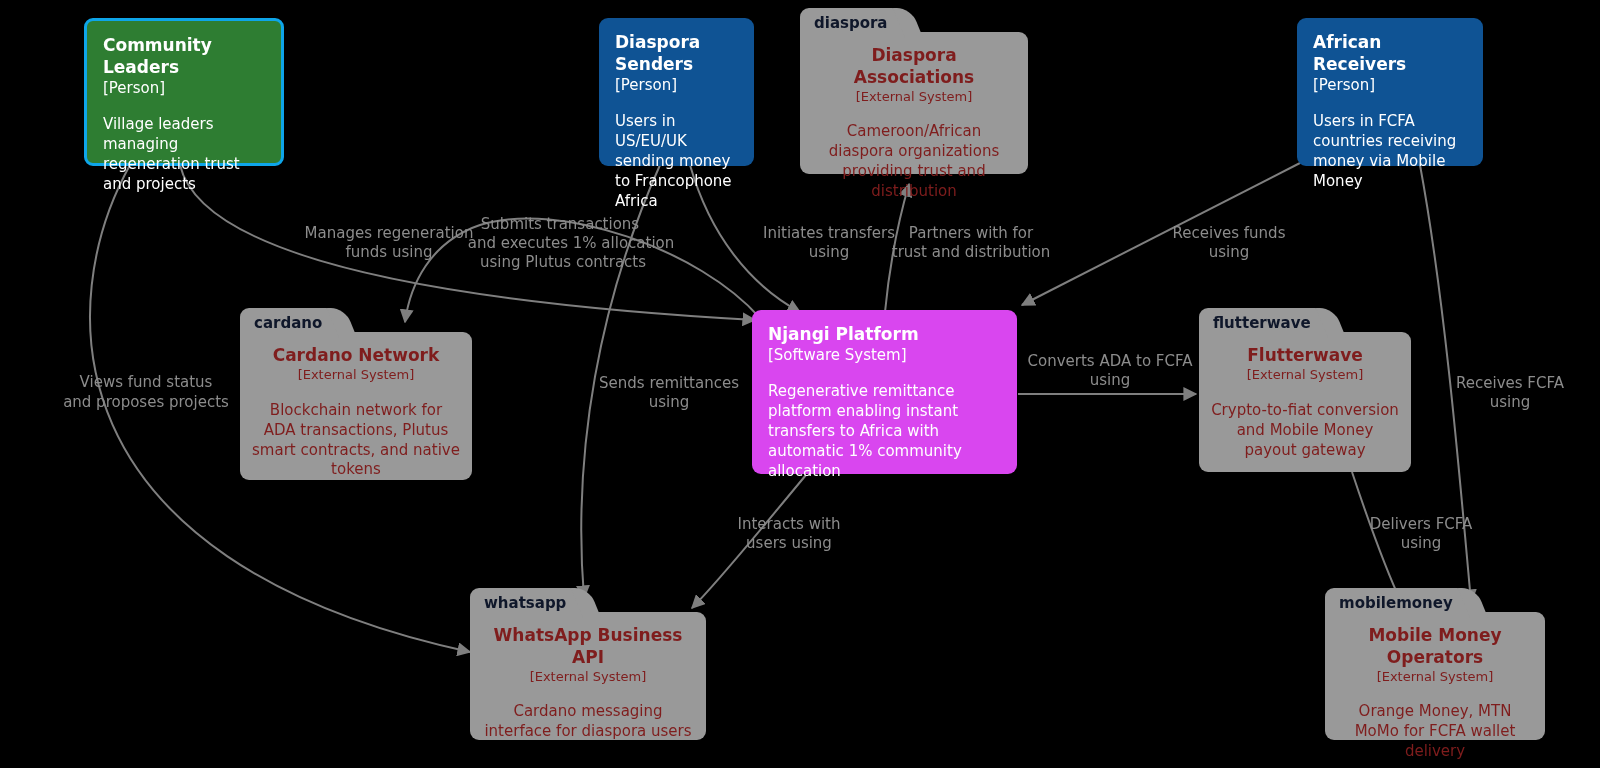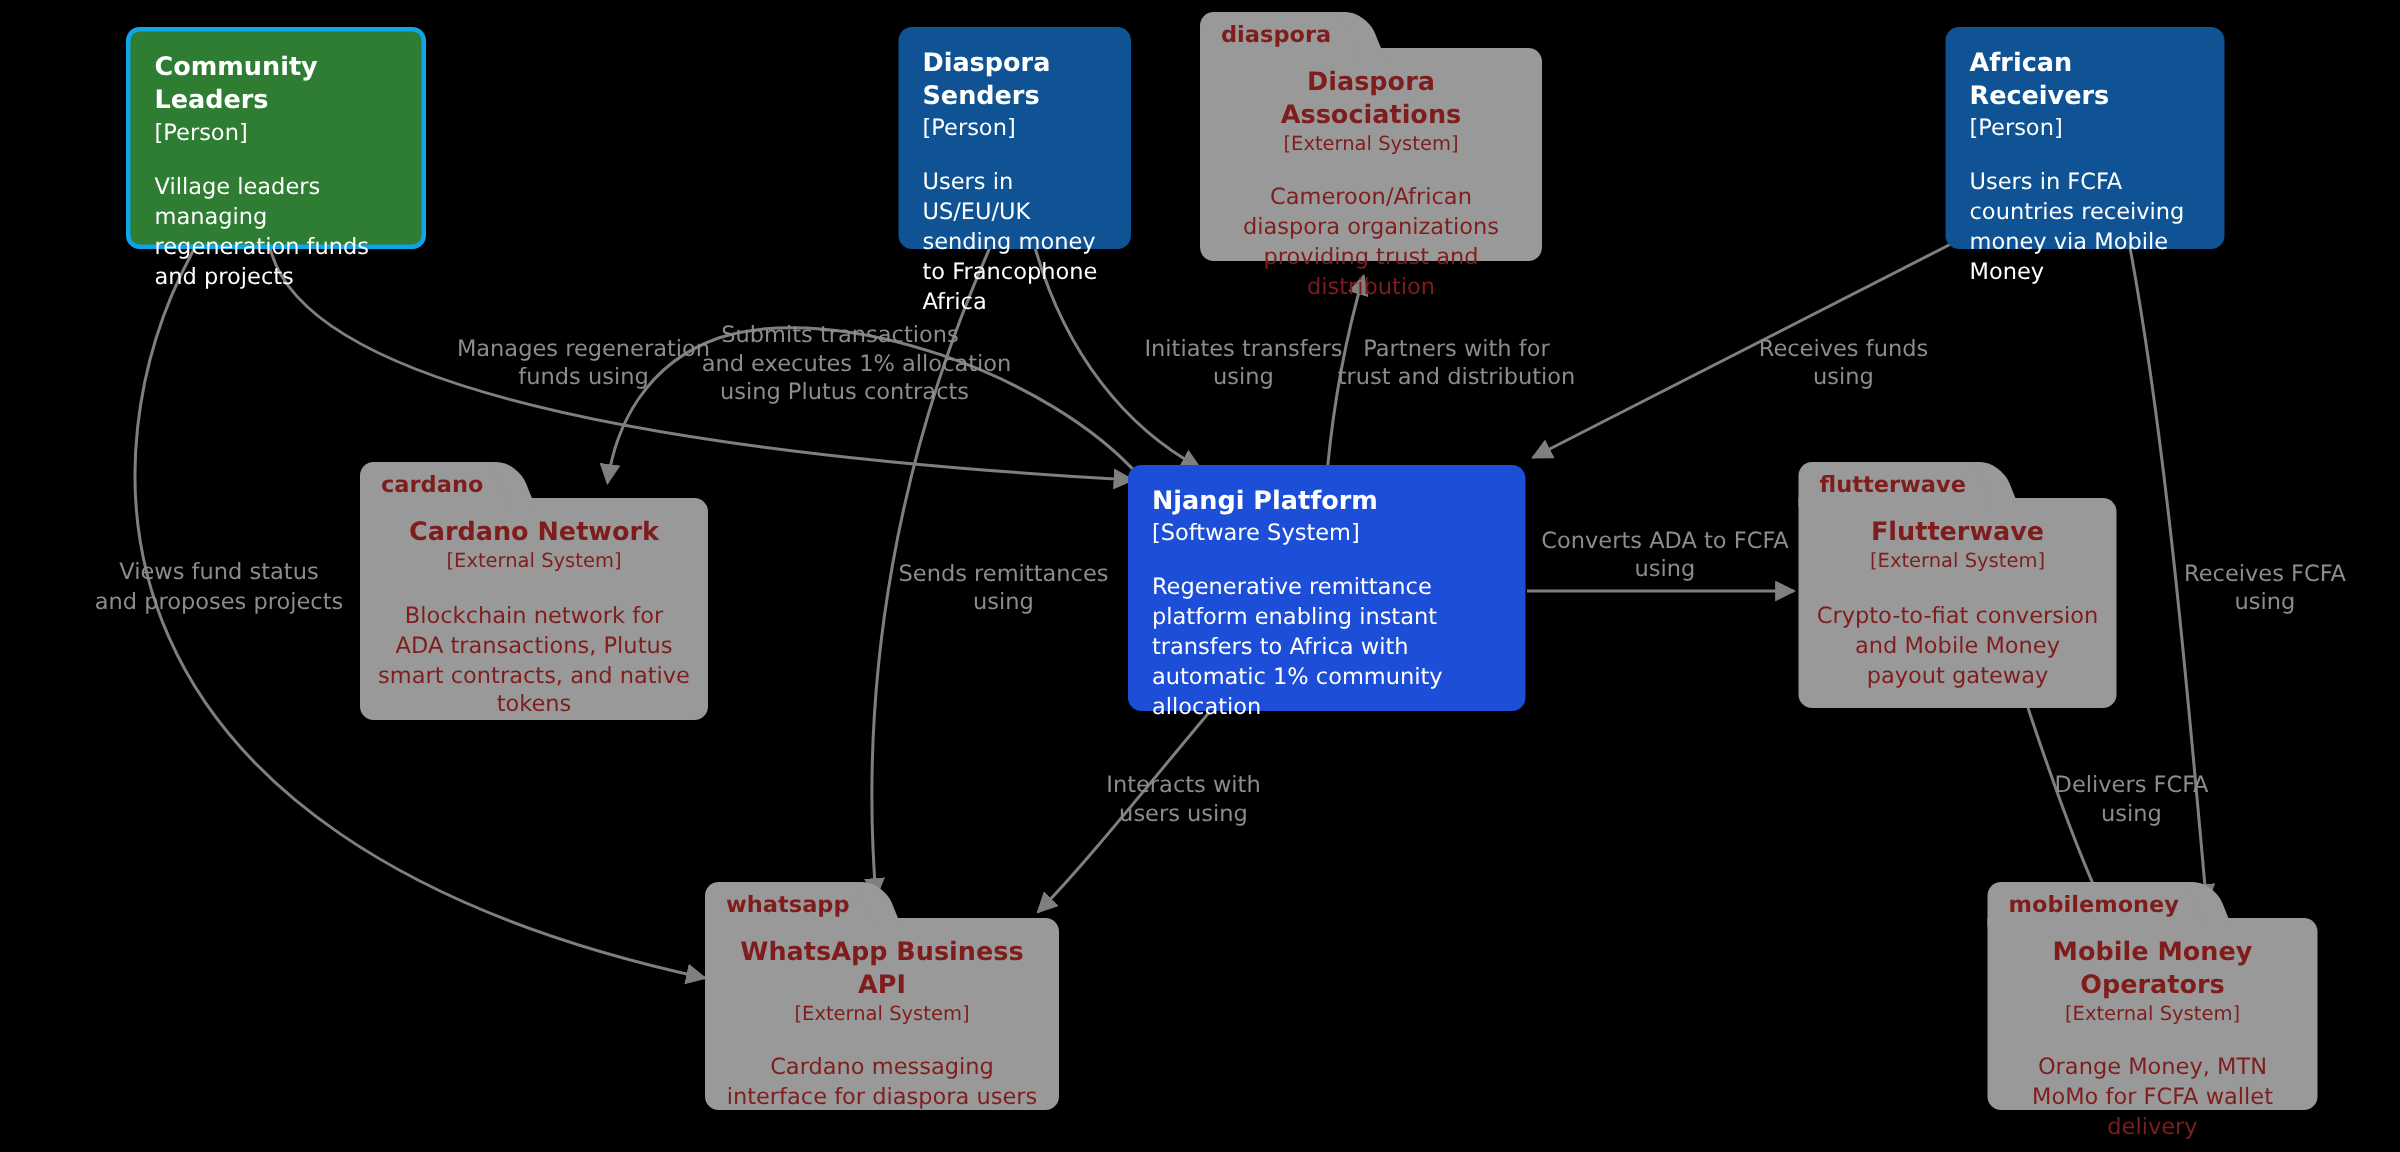--- a/index.html
+++ b/index.html
@@ -74,21 +74,21 @@
     box-sizing: border-box;
   }
   .boundary .b-tab {
     position: absolute;
     left: 0;
     top: 0;
     height: 30px;
     background: #999999;
     border-top-left-radius: 9px;
     border-top-right-radius: 12px;
-    color: #7f1d1d;
+    color: #0f172a;
     font-weight: bold;
     font-size: 15px;
     line-height: 30px;
     padding: 0 16px 0 14px;
     white-space: nowrap;
     z-index: 2;
   }
   .boundary .b-tab::after {
     content: "";
     position: absolute;
@@ -196,36 +196,36 @@
     <text class="edge-label" x="789" y="524">Interacts with</text>
     <text class="edge-label" x="789" y="543">users using</text>
 
     <text class="edge-label" x="1421" y="524">Delivers FCFA</text>
     <text class="edge-label" x="1421" y="543">using</text>
   </svg>
 
   <div class="node person" style="left:84px; top:18px; width:200px; height:148px; background:#2E7D32; border:3px solid #0ea5e9;">
     <div class="n-title">Community Leaders</div>
     <div class="n-type">[Person]</div>
-    <div class="n-desc">Village leaders managing regeneration funds and projects</div>
+    <div class="n-desc">Village leaders managing regeneration trust and projects</div>
   </div>
 
   <div class="node person" style="left:599px; top:18px; width:155px; height:148px; background:#0F5394;">
     <div class="n-title">Diaspora Senders</div>
     <div class="n-type">[Person]</div>
     <div class="n-desc">Users in US/EU/UK sending money to Francophone Africa</div>
   </div>
 
   <div class="node person" style="left:1297px; top:18px; width:186px; height:148px; background:#0F5394;">
     <div class="n-title">African Receivers</div>
     <div class="n-type">[Person]</div>
     <div class="n-desc">Users in FCFA countries receiving money via Mobile Money</div>
   </div>
 
-  <div class="node system" style="left:752px; top:310px; width:265px; height:164px; background:#1d4ed8;">
+  <div class="node system" style="left:752px; top:310px; width:265px; height:164px; background:#d946ef;">
     <div class="n-title">Njangi Platform</div>
     <div class="n-type">[Software System]</div>
     <div class="n-desc">Regenerative remittance platform enabling instant transfers to Africa with automatic 1% community allocation</div>
   </div>
 
   <div class="boundary" style="left:800px; top:8px; width:228px; height:166px;">
     <div class="b-tab">diaspora</div>
     <div class="b-body">
       <div class="b-title">Diaspora Associations</div>
       <div class="b-type">[External System]</div>

